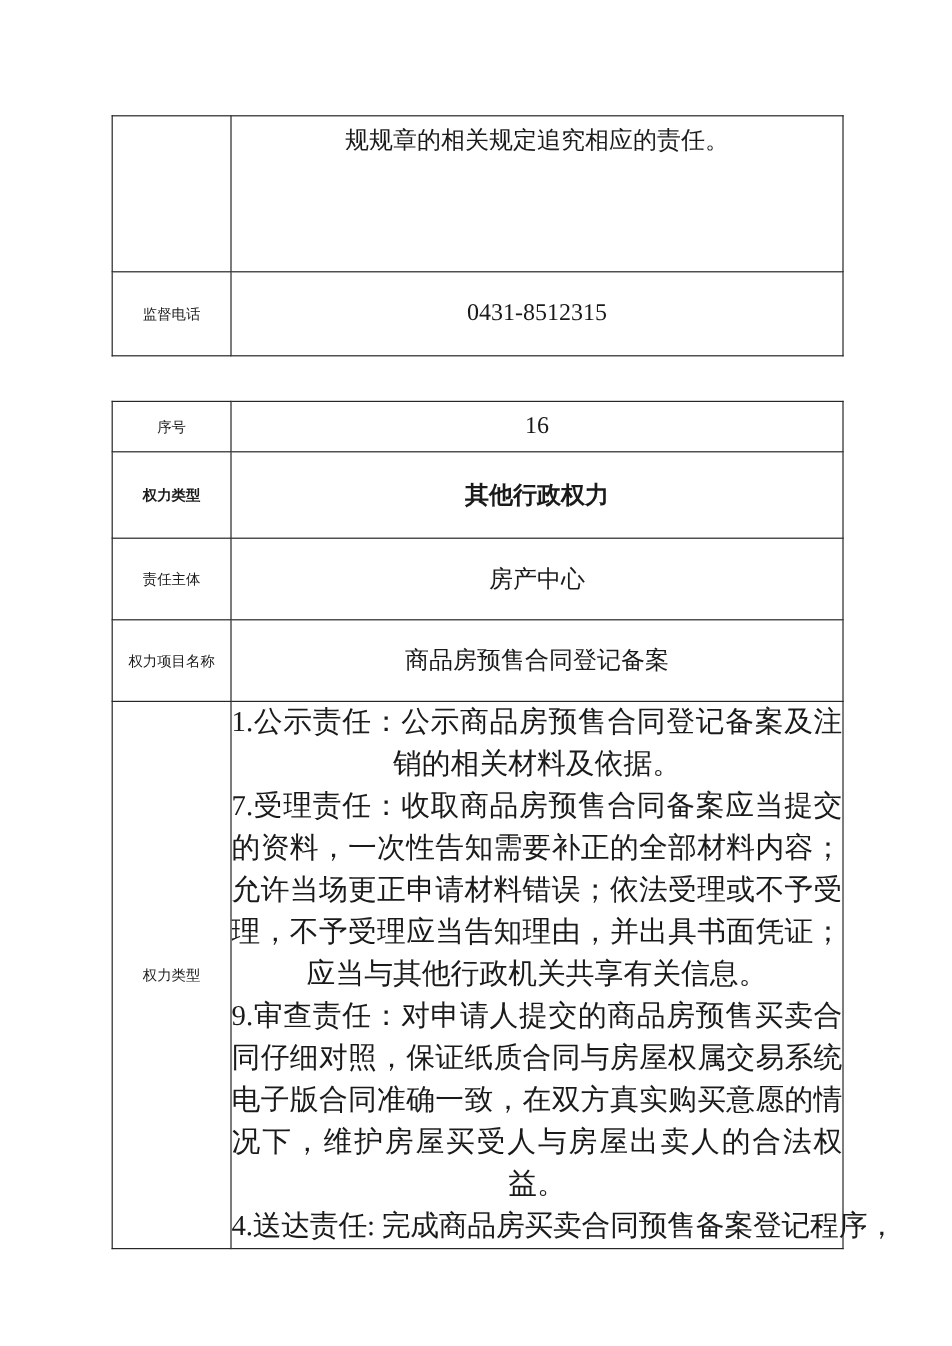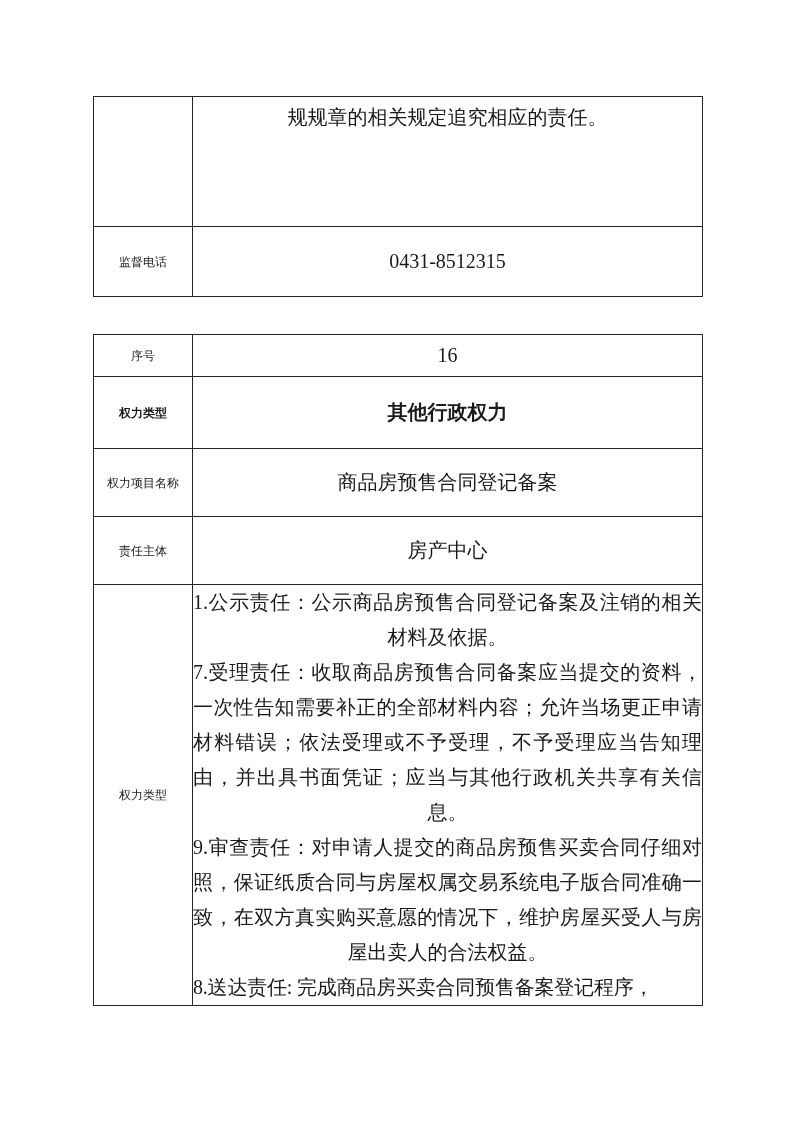--- a/index.html
+++ b/index.html
@@ -52,21 +52,21 @@
   p.cont {
     margin: 5px 0 0 0;
     font-size: 20px;
     line-height: 30px;
     text-align: center;
   }
 
   td.duty {
     vertical-align: middle;
     padding: 0 19px;
-    font-size: 20px;
+    font-size: 24px;
   }
   td.duty p {
     margin: 0;
     line-height: 35px;
     text-align: justify;
     text-align-last: center;
   }
   td.duty p.oneline {
     white-space: nowrap;
     text-align: left;
@@ -107,32 +107,32 @@
     <tbody>
         <tr class="h42">
       <td class="lab">序号</td>
       <td class="val">16</td>
     </tr>
     <tr class="h72">
       <td class="lab">权力类型</td>
       <td class="val">其他行政权力</td>
     </tr>
     <tr class="h68">
+      <td class="lab">责任主体</td>
+      <td class="val">房产中心</td>
+    </tr>
+    <tr class="h68">
       <td class="lab">权力项目名称</td>
       <td class="val">商品房预售合同登记备案</td>
-    </tr>
-    <tr class="h68">
-      <td class="lab">责任主体</td>
-      <td class="val">房产中心</td>
     </tr>
     <tr class="h420">
       <td class="lab">权力类型</td>
       <td class="duty">
         <p>1.公示责任：公示商品房预售合同登记备案及注销的相关材料及依据。</p>
         <p>7.受理责任：收取商品房预售合同备案应当提交的资料，一次性告知需要补正的全部材料内容；允许当场更正申请材料错误；依法受理或不予受理，不予受理应当告知理由，并出具书面凭证；应当与其他行政机关共享有关信息。</p>
         <p>9.审查责任：对申请人提交的商品房预售买卖合同仔细对照，保证纸质合同与房屋权属交易系统电子版合同准确一致，在双方真实购买意愿的情况下，维护房屋买受人与房屋出卖人的合法权益。</p>
-        <p class="oneline">8.送达责任: 完成商品房买卖合同预售备案登记程序，</p>
+        <p class="oneline">4.送达责任: 完成商品房买卖合同预售备案登记程序，</p>
       </td>
     </tr>
   </tbody>
     </table>
 
 </div>
 
 </body></html>

